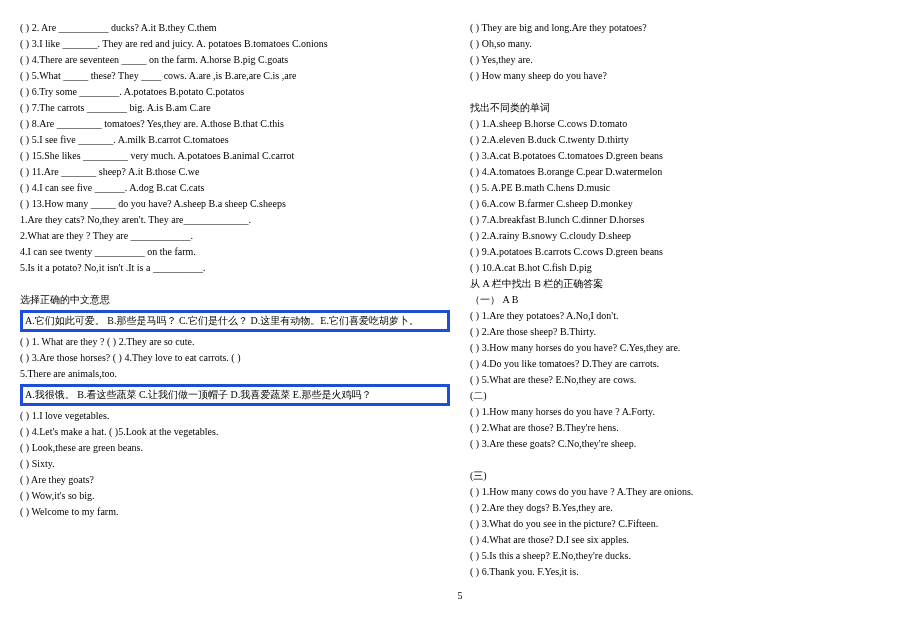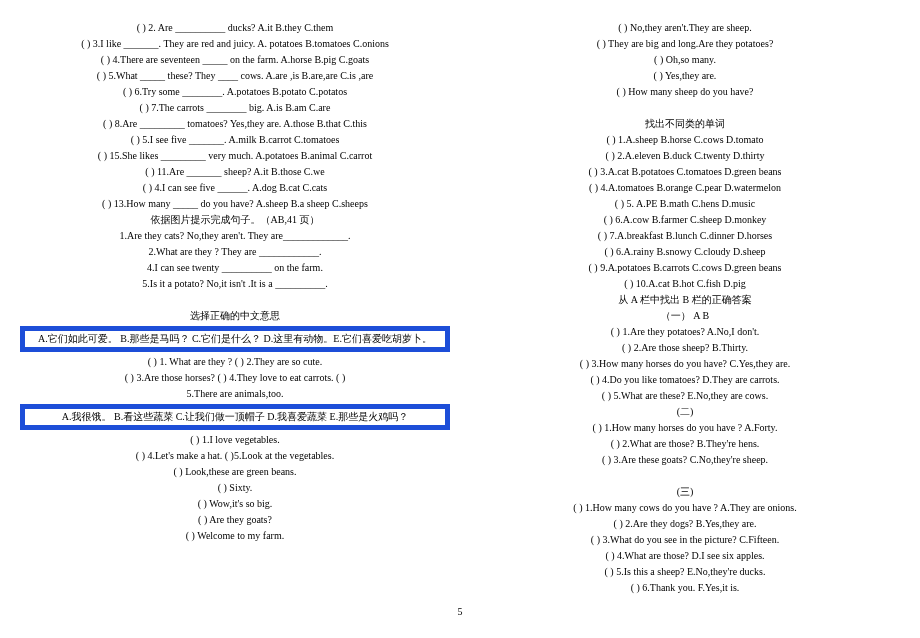--- a/index.html
+++ b/index.html
@@ -7,32 +7,31 @@
       padding: 20px;
       font-family: "SimSun", serif;
       font-size: 10px;
       background: white;
       width: 920px;
       box-sizing: border-box;
     }
     .page {
       display: flex;
       gap: 20px;
-      text-align: center;
     }
     .column {
       flex: 1;
       line-height: 1.6;
     }
     .line {
       white-space: nowrap;
       overflow: hidden;
     }
     .box {
-      border: 5px solid #1d4ed8;
+      border: 3px solid #1d4ed8;
       padding: 0 2px;
       margin: 2px 0;
     }
     .page-number {
       text-align: center;
       margin-top: 10px;
       font-size: 10px;
     }
   </style>
 </head>
@@ -45,56 +44,54 @@
     <div class="line">(     ) 4.There are seventeen _____ on the farm. A.horse  B.pig  C.goats</div>
     <div class="line">(     ) 5.What _____ these? They ____ cows. A.are ,is  B.are,are  C.is ,are</div>
     <div class="line">(     ) 6.Try some ________. A.potatoes  B.potato  C.potatos</div>
     <div class="line">(     ) 7.The carrots ________ big. A.is  B.am  C.are</div>
     <div class="line">(     ) 8.Are _________ tomatoes? Yes,they are.  A.those  B.that  C.this</div>
     <div class="line">(     ) 5.I see five _______. A.milk  B.carrot  C.tomatoes</div>
     <div class="line">(     ) 15.She likes _________ very much. A.potatoes  B.animal  C.carrot</div>
     <div class="line">(     ) 11.Are _______ sheep? A.it  B.those  C.we</div>
     <div class="line">(     ) 4.I can see five ______. A.dog  B.cat  C.cats</div>
     <div class="line">(     ) 13.How many _____ do you have?  A.sheep  B.a sheep  C.sheeps</div>
-    <div class="line">依据图片提示完成句子。（AB,41 页）</div>
     <div class="line">1.Are they cats? No,they aren't. They are_____________.</div>
     <div class="line">2.What are they ? They are ____________.</div>
     <div class="line">4.I can see twenty __________ on the farm.</div>
     <div class="line">5.Is it a potato? No,it isn't .It is a __________.</div>
     <div class="line">&nbsp;</div>
     <div class="line">选择正确的中文意思</div>
     <div class="box">A.它们如此可爱。  B.那些是马吗？  C.它们是什么？  D.这里有动物。E.它们喜爱吃胡萝卜。</div>
     <div class="line">(       ) 1. What are they ?  (        ) 2.They are so cute.</div>
     <div class="line">(       ) 3.Are those horses?  (       ) 4.They love to eat carrots.  (      )</div>
     <div class="line">5.There are animals,too.</div>
     <div class="box">A.我很饿。 B.看这些蔬菜  C.让我们做一顶帽子  D.我喜爱蔬菜 E.那些是火鸡吗？</div>
     <div class="line">(       ) 1.I love vegetables.</div>
     <div class="line">(       ) 4.Let's make a hat.  (       )5.Look at the vegetables.</div>
     <div class="line">(       ) Look,these are green beans.</div>
     <div class="line">(       ) Sixty.</div>
+    <div class="line">(       ) Are they goats?</div>
     <div class="line">(       ) Wow,it's so big.</div>
-    <div class="line">(       ) Are they goats?</div>
     <div class="line">(       ) Welcome to my farm.</div>
   </div>
   <div class="column">
-    <div class="line">(       ) No,they aren't.They are sheep.</div>
     <div class="line">(       ) They are big and long.Are they potatoes?</div>
     <div class="line">(       ) Oh,so many.</div>
     <div class="line">(       ) Yes,they are.</div>
     <div class="line">(       ) How many sheep do you have?</div>
     <div class="line">&nbsp;</div>
     <div class="line">找出不同类的单词</div>
     <div class="line">(       ) 1.A.sheep  B.horse  C.cows  D.tomato</div>
     <div class="line">(       ) 2.A.eleven  B.duck  C.twenty  D.thirty</div>
     <div class="line">(       ) 3.A.cat  B.potatoes  C.tomatoes  D.green beans</div>
     <div class="line">(       ) 4.A.tomatoes  B.orange  C.pear   D.watermelon</div>
     <div class="line">(       ) 5. A.PE  B.math  C.hens  D.music</div>
     <div class="line">(       ) 6.A.cow  B.farmer  C.sheep  D.monkey</div>
     <div class="line">(       ) 7.A.breakfast   B.lunch  C.dinner  D.horses</div>
-    <div class="line">(       ) 6.A.rainy  B.snowy  C.cloudy  D.sheep</div>
+    <div class="line">(       ) 2.A.rainy  B.snowy  C.cloudy  D.sheep</div>
     <div class="line">(       ) 9.A.potatoes  B.carrots  C.cows  D.green beans</div>
     <div class="line">(       ) 10.A.cat  B.hot  C.fish  D.pig</div>
     <div class="line">从 A 栏中找出 B 栏的正确答案</div>
     <div class="line">（一）    A                                       B</div>
     <div class="line">       (       ) 1.Are they potatoes?  A.No,I don't.</div>
     <div class="line">       (       ) 2.Are those sheep?      B.Thirty.</div>
     <div class="line">(       ) 3.How many horses do you have?  C.Yes,they are.</div>
     <div class="line">(       ) 4.Do you like tomatoes?   D.They are carrots.</div>
     <div class="line">(       ) 5.What are these?       E.No,they are cows.</div>
     <div class="line">(二)</div>

